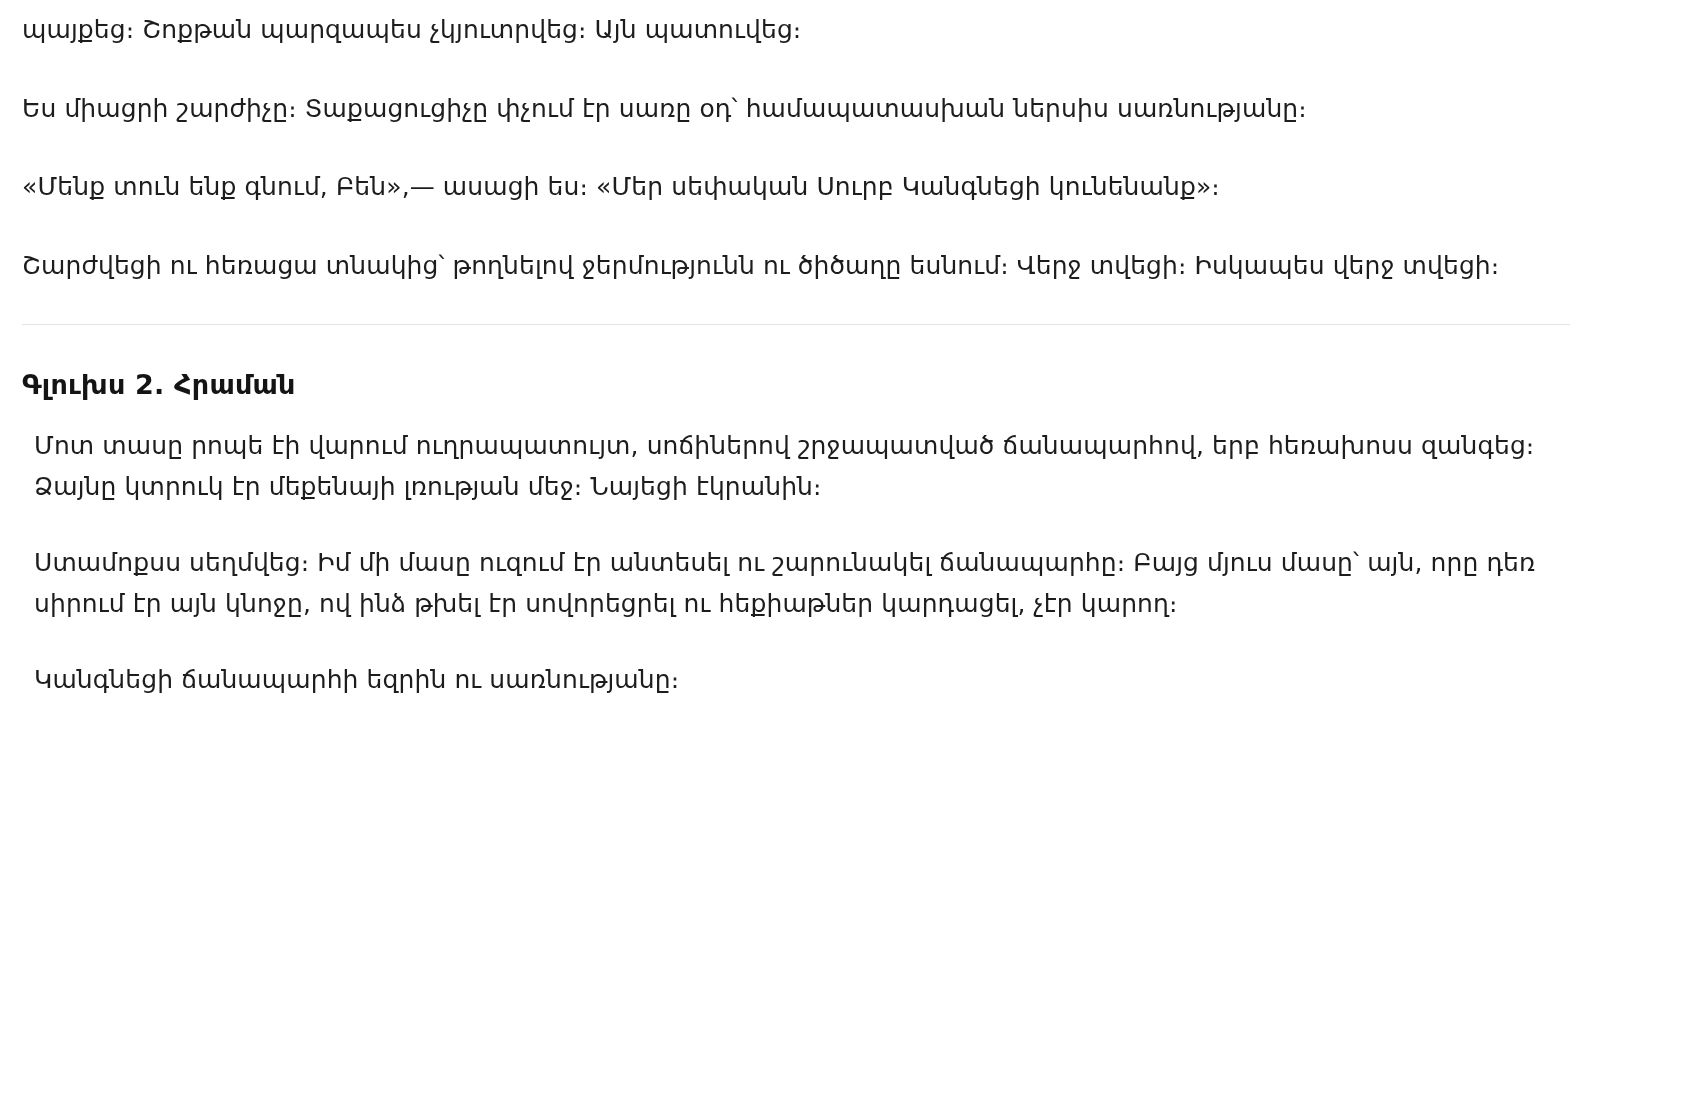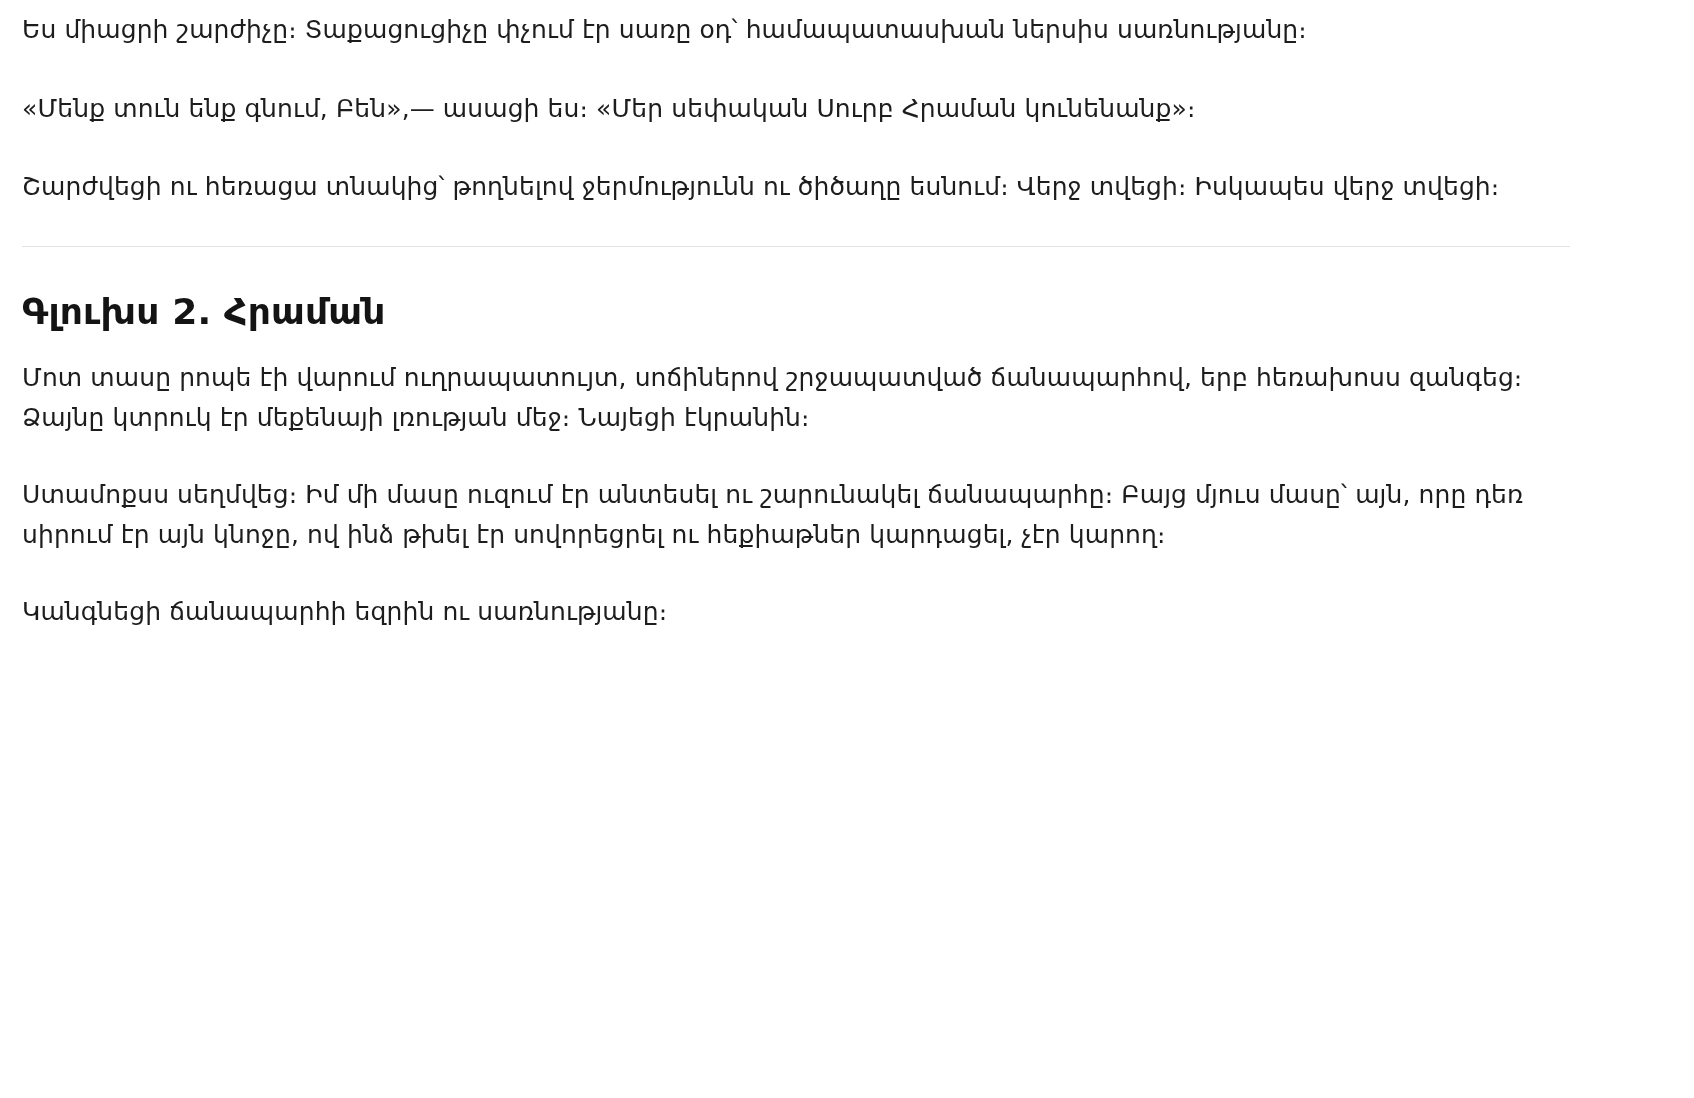--- a/index.html
+++ b/index.html
@@ -32,38 +32,40 @@
   .para:first-child {
     margin-top: 10px;
   }
   .divider {
     border: 0;
     border-top: 1px solid #e3e3e3;
     margin: 22px 0 44px 0;
     width: 1548px;
   }
   .chapter-heading {
-    font-size: 36px;
+    font-size: 27px;
     font-weight: bold;
     color: #141414;
     margin: 0 0 26px 0;
     letter-spacing: 0.2px;
   }
   .section-body .para {
     margin-bottom: 36px;
+    margin-left: 12px;
   }
 </style>
 </head>
 <body>
 
 <div class="page">
 
   <div class="section-top">
+    <p class="para">պայքեց։ Շոքթան պարզապես չկյուտրվեց։ Այն պատուվեց։</p>
     <p class="para">Ես միացրի շարժիչը։ Տաքացուցիչը փչում էր սառը օդ՝ համապատասխան ներսիս սառնությանը։</p>
-    <p class="para">«Մենք տուն ենք գնում, Բեն»,— ասացի ես։ «Մեր սեփական Սուրբ Հրաման կունենանք»։</p>
+    <p class="para">«Մենք տուն ենք գնում, Բեն»,— ասացի ես։ «Մեր սեփական Սուրբ Կանգնեցի կունենանք»։</p>
     <p class="para">Շարժվեցի ու հեռացա տնակից՝ թողնելով ջերմությունն ու ծիծաղը եսնում։ Վերջ տվեցի։ Իսկապես վերջ տվեցի։</p>
   </div>
 
   <hr class="divider">
 
   <div class="section-body">
     <h2 class="chapter-heading">Գլուխս 2. Հրաման</h2>
     <p class="para">Մոտ տասը րոպե էի վարում ուղրապատույտ, սոճիներով շրջապատված ճանապարհով, երբ հեռախոսս զանգեց։ Ձայնը կտրուկ էր մեքենայի լռության մեջ։ Նայեցի էկրանին։</p>
     <p class="para">Ստամոքսս սեղմվեց։ Իմ մի մասը ուզում էր անտեսել ու շարունակել ճանապարհը։ Բայց մյուս մասը՝ այն, որը դեռ սիրում էր այն կնոջը, ով ինձ թխել էր սովորեցրել ու հեքիաթներ կարդացել, չէր կարող։</p>
     <p class="para">Կանգնեցի ճանապարհի եզրին ու սառնությանը։</p>

